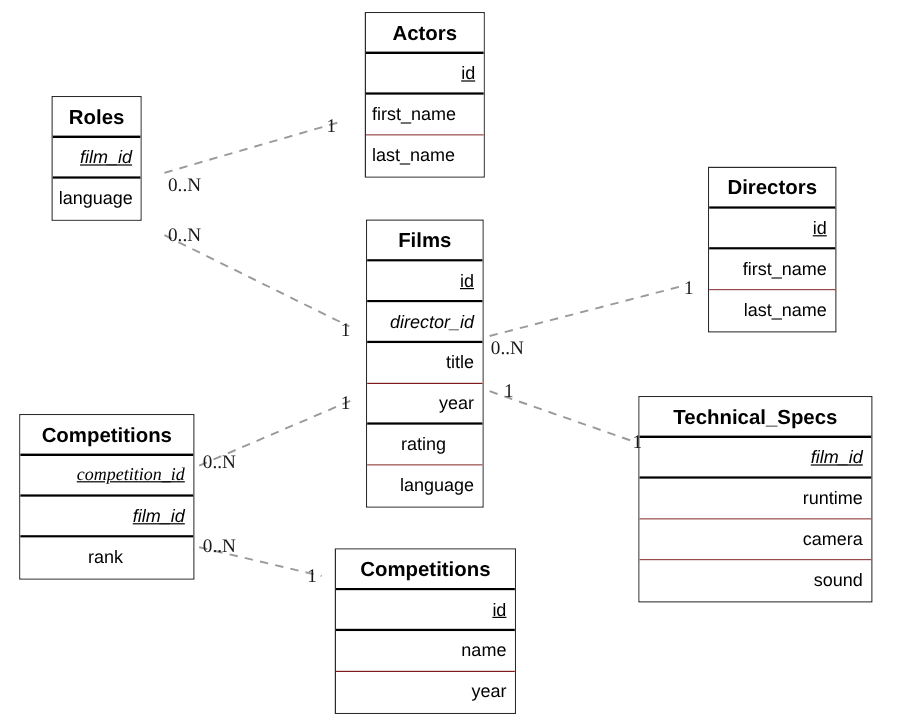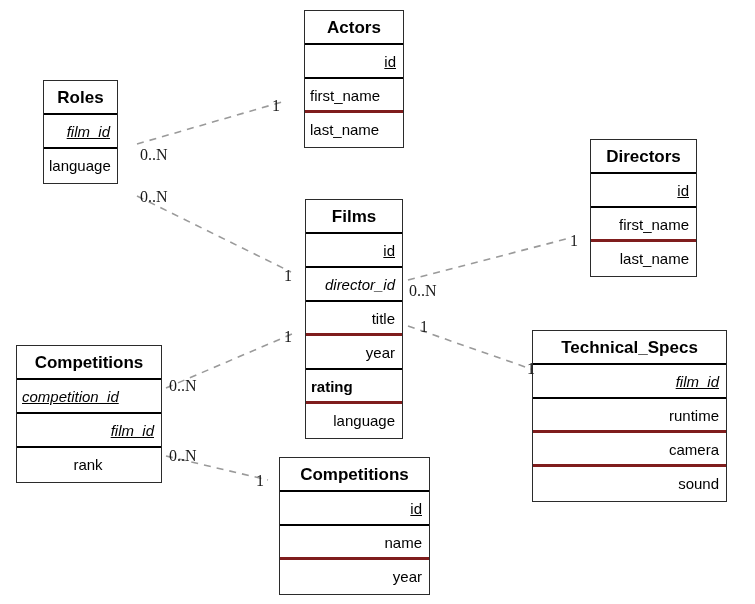--- a/index.html
+++ b/index.html
@@ -44,21 +44,21 @@
     overflow: hidden;
   }
   .attr-row {
     box-sizing: border-box;
     height: 34px;
     line-height: 33px;
     text-align: right;
     font-size: 15px;
     color: #000000;
     padding: 0 7px 0 5px;
-    border-bottom: 3px solid #7f1d1d;
+    border-bottom: 1px solid #7f1d1d;
     white-space: nowrap;
     overflow: hidden;
     background: #ffffff;
   }
   .attr-row.last {
     border-bottom: none;
   }
   .attr-row.thick {
     border-bottom: 2px solid #000000;
   }
@@ -101,45 +101,45 @@
         <div class="entity-title">Actors</div>
         <div class="attr-row pk thick" style="text-align: right;"><span class="attr-text">id</span></div>
         <div class="attr-row" style="text-align: left;"><span class="attr-text">first_name</span></div>
         <div class="attr-row last" style="text-align: left;"><span class="attr-text">last_name</span></div>
       </div>
       <div class="entity" style="left: 43px; top: 80px; width: 75px;">
         <div class="entity-title">Roles</div>
         <div class="attr-row pkfk thick" style="text-align: right;"><span class="attr-text">film_id</span></div>
         <div class="attr-row last" style="text-align: right;"><span class="attr-text">language</span></div>
       </div>
-      <div class="entity" style="left: 305px; top: 183px; width: 98px; margin-top: 16px;">
+      <div class="entity" style="left: 305px; top: 183px; width: 98px;">
         <div class="entity-title">Films</div>
         <div class="attr-row pk thick" style="text-align: right;"><span class="attr-text">id</span></div>
         <div class="attr-row fk thick" style="text-align: right;"><span class="attr-text">director_id</span></div>
         <div class="attr-row" style="text-align: right;"><span class="attr-text">title</span></div>
         <div class="attr-row thick" style="text-align: right;"><span class="attr-text">year</span></div>
-        <div class="attr-row" style="text-align: left; font-weight: bold;"><span class="attr-text">rating</span></div>
+        <div class="attr-row" style="text-align: center;"><span class="attr-text">rating</span></div>
         <div class="attr-row last" style="text-align: right;"><span class="attr-text">language</span></div>
       </div>
       <div class="entity" style="left: 590px; top: 139px; width: 107px;">
         <div class="entity-title">Directors</div>
         <div class="attr-row pk thick" style="text-align: right;"><span class="attr-text">id</span></div>
         <div class="attr-row" style="text-align: right;"><span class="attr-text">first_name</span></div>
         <div class="attr-row last" style="text-align: right;"><span class="attr-text">last_name</span></div>
       </div>
       <div class="entity" style="left: 532px; top: 330px; width: 195px;">
         <div class="entity-title">Technical_Specs</div>
         <div class="attr-row pkfk thick" style="text-align: right;"><span class="attr-text">film_id</span></div>
         <div class="attr-row" style="text-align: right;"><span class="attr-text">runtime</span></div>
         <div class="attr-row" style="text-align: right;"><span class="attr-text">camera</span></div>
         <div class="attr-row last" style="text-align: right;"><span class="attr-text">sound</span></div>
       </div>
       <div class="entity" style="left: 16px; top: 345px; width: 146px;">
         <div class="entity-title">Competitions</div>
-        <div class="attr-row pkfk thick" style="text-align: left;"><span class="attr-text">competition_id</span></div>
+        <div class="attr-row pkfk thick" style="text-align: right; font-family: Liberation Serif, serif;"><span class="attr-text">competition_id</span></div>
         <div class="attr-row pkfk thick" style="text-align: right;"><span class="attr-text">film_id</span></div>
         <div class="attr-row last" style="text-align: center;"><span class="attr-text">rank</span></div>
       </div>
       <div class="entity" style="left: 279px; top: 457px; width: 151px;">
         <div class="entity-title">Competitions</div>
         <div class="attr-row pk thick" style="text-align: right;"><span class="attr-text">id</span></div>
         <div class="attr-row" style="text-align: right;"><span class="attr-text">name</span></div>
         <div class="attr-row last" style="text-align: right;"><span class="attr-text">year</span></div>
       </div>
     </div>

